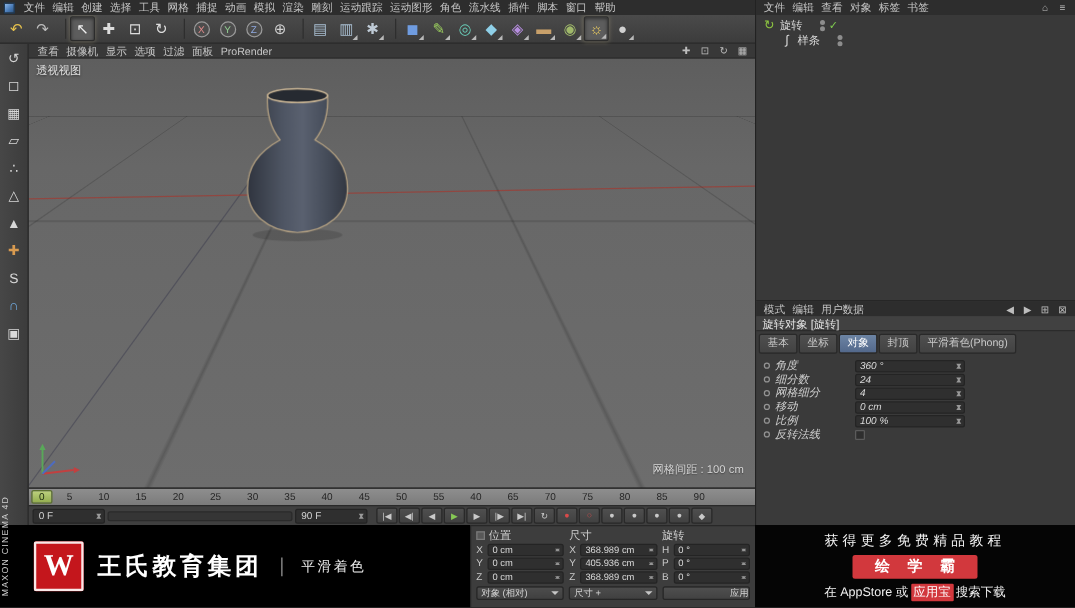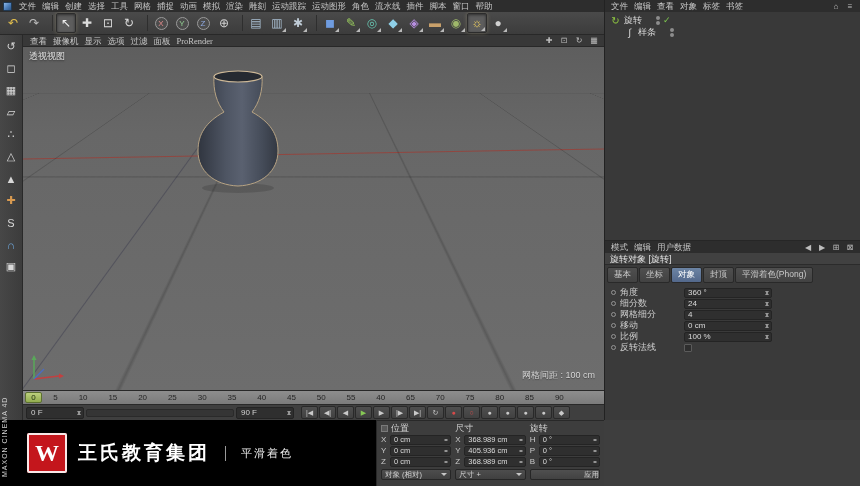--- a/index.html
+++ b/index.html
@@ -10,21 +10,21 @@
     font-family:"Liberation Sans", sans-serif; font-size:9px;
     -webkit-font-smoothing:antialiased;
   }
   i { font-style:normal; }
 
   
   .menubar { position:absolute; left:0; top:0; width:604px; height:12px;
     background:#2d2d2d; display:flex; align-items:center; padding-left:3px; z-index:6; }
   .c4dlogo { width:9px; height:9px; border-radius:1px; margin-right:4px;
     background:linear-gradient(135deg,#8db7e8 0%,#4a7cb8 55%,#2e5686 100%); border:1px solid #1f3click 0; border:1px solid #203a55; }
-  .mrow { display:flex;font-family:Liberation Serif, serif; }
+  .mrow { display:flex; }
   .menu-item { padding:0 3px; font-size:8.5px; line-height:12px; color:#c6c6c6; white-space:nowrap; }
 
   
   .toolbar { position:absolute; left:0; top:12px; width:604px; height:23px;
     background:linear-gradient(#4a4a4a,#3c3c3c); border-bottom:1px solid #282828;
     display:flex; align-items:center; padding-left:3px; gap:1px; z-index:5; }
   .tbi { width:20px; height:20px; display:flex; align-items:center; justify-content:center;
     position:relative; border-radius:2px; font-size:12px; }
   .tbi.active { background:#5d5d5d; border:1px solid #2c2c2c; box-shadow:inset 0 1px 3px rgba(0,0,0,.5), 0 0 4px rgba(255,240,180,.25); }
   .tbi.round i { width:13px; height:13px; border:1px solid #9a9a9a; border-radius:50%;
@@ -111,21 +111,21 @@
 
   .am { position:absolute; top:241px; left:0; right:0; bottom:0; background:#3a3a3a; }
   .am-title { height:12px; line-height:12px; padding-left:5px; background:#414141;
     color:#e2e2e2; border-bottom:1px solid #2b2b2b; }
   .am-tabs { display:flex; gap:1px; padding:2px;align-items:flex-end; }
   .am-tab { padding:1px 6px; font-size:8.5px; color:#c9c9c9; border:1px solid #292929;
     border-radius:2px; background:linear-gradient(#4f4f4f,#424242); white-space:nowrap; }
   .am-tab.active { background:linear-gradient(#6c84a4,#53688b); color:#fff; }
   .am-section { height:11px; line-height:11px; padding-left:5px; margin-top:1px;
     color:#dcdcdc; background:#434343; border-top:1px solid #2d2d2d; border-bottom:1px solid #2d2d2d; }
-  .am-rows { padding-top:2px; }
+  .am-rows { padding-top:2px;font-style:italic; }
   .am-row { display:flex; align-items:center; height:11px; padding-left:6px; gap:4px; }
   .adot { width:5px; height:5px; border:1px solid #949494; border-radius:50%; flex:0 0 auto; }
   .alabel { width:60px; color:#cfcfcf; }
   .afield { width:88px; height:10px; background:#2f2f2f; border:1px solid #242424; border-radius:2px;
     display:flex; align-items:center; padding:0 3px; font-size:8px; position:relative; }
   .afield b { font-weight:normal; color:#dadada; }
   .afield::before { content:""; position:absolute; right:2px; top:1px;
     border:2.5px solid transparent; border-bottom:3px solid #989898; }
   .afield::after { content:""; position:absolute; right:2px; bottom:1px;
     border:2.5px solid transparent; border-top:3px solid #989898; }
@@ -715,16 +715,25 @@
       </div>
     <div class="btexts">
       <div class="brow1">
         <span class="btitle">王氏教育集团</span>
         <span class="bdiv"></span>
         <span class="bslogan">平滑着色</span>
       </div>
     </div>
   </div>
 
+  <div class="banner-right">
+    <div class="br1">获得更多免费精品教程</div>
+    <div class="br2">绘学霸</div>
+    <div class="br3">
+      <span>在 AppStore 或</span>
+      <span class="br3b">应用宝</span>
+      <span>搜索下载</span>
+    </div>
+  </div>
 
   <div class="maxon">MAXON CINEMA 4D</div>
 
 </div>
 
 </body></html>

